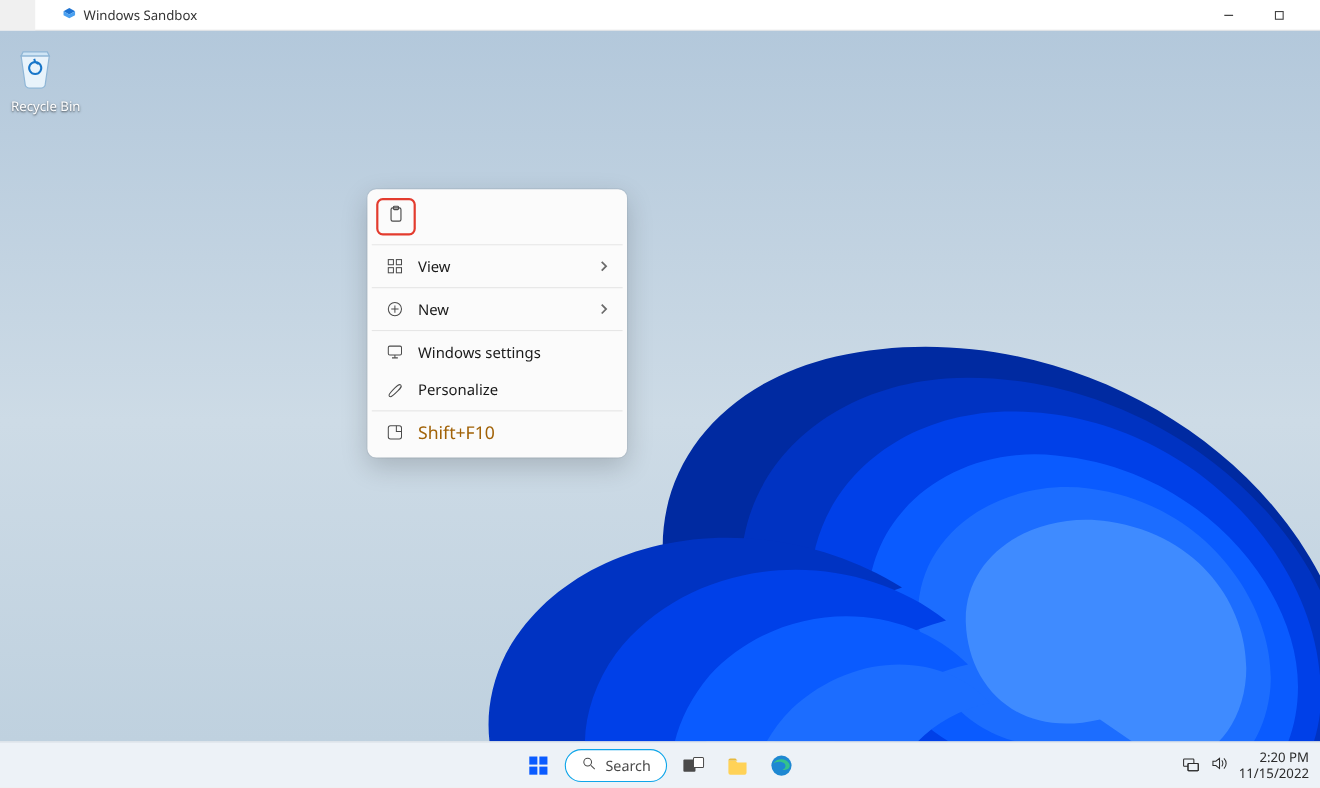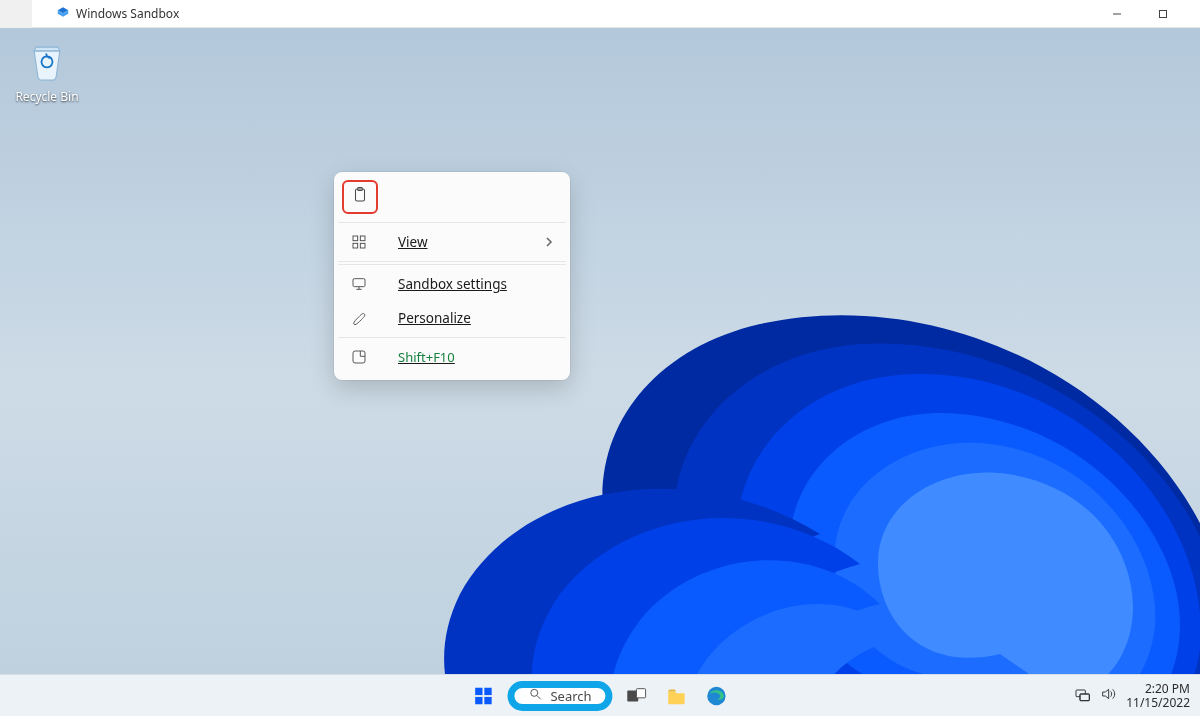--- a/index.html
+++ b/index.html
@@ -36,21 +36,21 @@
   .bloom { position: absolute; right: -80px; bottom: -120px; width: 900px; height: 760px; }
   .bloom path { fill: #0a5bff; }
   .bloom .p2 { fill: #0040e8; }
   .bloom .p3 { fill: #1c6dff; }
   .bloom .p4 { fill: #0033c2; }
   .bloom .p5 { fill: #3f8bff; }
   .bloom .p6 { fill: #002aa1; }
 
   
   .deskicon {
-    position: absolute; top: 10px; left: 10px; width: 74px; text-align: center;
+    position: absolute; top: 10px; left: 10px; width: 74px; text-align: left;
     font-size: 12px; color: #ffffff; text-shadow: 0 1px 2px rgba(0,0,0,.7);
     cursor: default;
   }
   .deskicon svg { width: 44px; height: 44px; }
   .deskicon .lbl { margin-top: 2px; }
 
   
   .ctxmenu {
     position: absolute; top: 144px; left: 334px; width: 236px;
     background: #fbfbfb; border-radius: 8px;
@@ -59,46 +59,46 @@
   }
   .ctxheader { display: flex; gap: 6px; padding: 4px 4px 8px 4px; }
   .ctxheader .iconbtn {
     width: 32px; height: 30px; border-radius: 4px;
     display: flex; align-items: center; justify-content: center;
   }
   .ctxheader .iconbtn svg { width: 18px; height: 18px; stroke: #4b4b4b; fill: none; stroke-width: 1.4; }
   .highlight { outline: 2px solid #e33b2e; outline-offset: 0px; }
   .ctxmenu hr { border: none; border-top: 1px solid #e6e6e6; margin: 2px -2px; }
   .ctxitem {
-    display: flex; align-items: center; gap: 30px;
-    height: 34px; padding: 0 10px; border-radius: 4px; text-decoration: underline;
+    display: flex; align-items: center; gap: 12px;
+    height: 34px; padding: 0 10px; border-radius: 4px;
   }
   .ctxitem .ic { width: 18px; display: flex; justify-content: center; }
   .ctxitem .ic svg { width: 16px; height: 16px; stroke: #4b4b4b; fill: none; stroke-width: 1.4; }
   .ctxitem .txt { flex: 1; }
   .ctxitem .chev svg { width: 10px; height: 10px; stroke: #6a6a6a; fill: none; stroke-width: 1.6; }
-  .ctxitem .hint { color: #15803d; font-size: 13px; }
+  .ctxitem .hint { color: #a16207; font-size: 16px; }
 
   
   .taskbar {
     position: absolute; bottom: 0; left: 0; right: 0; height: 42px;
     background: #edf2f7; border-top: 1px solid #d8dee5;
     display: flex; align-items: center;
   }
   .taskcenter {
     position: absolute; left: 50%; transform: translateX(-50%);
     display: flex; align-items: center; gap: 8px;
   }
   .taskbtn {
     height: 32px; min-width: 32px; border-radius: 4px;
     display: flex; align-items: center; justify-content: center;
   }
   .searchpill {
     height: 30px; padding: 0 14px; border-radius: 16px; background: #ffffff;
-    border: 7px solid #0ea5e9; display: flex; align-items: center; gap: 8px;
+    border: 1px solid #0ea5e9; display: flex; align-items: center; gap: 8px;
     font-size: 13px; color: #4a4a4a;
   }
   .searchpill svg { width: 14px; height: 14px; stroke: #4a4a4a; fill: none; stroke-width: 1.6; }
   .taskbtn svg { width: 22px; height: 22px; }
 
   .systray {
     position: absolute; right: 10px; display: flex; align-items: center; gap: 10px;
     font-size: 11.5px; color: #2b2b2b;
   }
   .systray .clock { text-align: right; line-height: 1.15; font-size: 12px;}
@@ -181,30 +181,43 @@
             <rect x="3" y="14" width="7" height="7"></rect>
             <rect x="14" y="14" width="7" height="7"></rect>
           </svg>
         </span>
       <span class="txt">View</span>
       <span class="chev"><svg viewBox="0 0 10 10">
             <polyline points="3,1 7,5 3,9"></polyline>
           </svg></span>
     </div>
     <hr>
+    <div class="ctxitem">
+      <span class="ic">
+          <svg viewBox="0 0 24 24">
+            <circle cx="12" cy="12" r="9"></circle>
+            <line x1="12" y1="7" x2="12" y2="17"></line>
+            <line x1="7" y1="12" x2="17" y2="12"></line>
+          </svg>
+        </span>
+      <span class="txt">New</span>
+      <span class="chev"><svg viewBox="0 0 10 10">
+            <polyline points="3,1 7,5 3,9"></polyline>
+          </svg></span>
+    </div>
     <hr>
     <div class="ctxitem">
       <span class="ic">
           <svg viewBox="0 0 24 24">
             <rect x="3" y="4" width="18" height="12" rx="2"></rect>
             <line x1="8" y1="20" x2="16" y2="20"></line>
             <line x1="12" y1="16" x2="12" y2="20"></line>
           </svg>
         </span>
-      <span class="txt">Sandbox settings</span>
+      <span class="txt">Windows settings</span>
     </div>
     <div class="ctxitem">
       <span class="ic">
           <svg viewBox="0 0 24 24">
             <path d="M4 20c0-2 4-6 8-10s6-6 8-4-0 4-4 8-8 8-10 8c-1 0-2-1-2-2z"></path>
           </svg>
         </span>
       <span class="txt">Personalize</span>
     </div>
     <hr>

